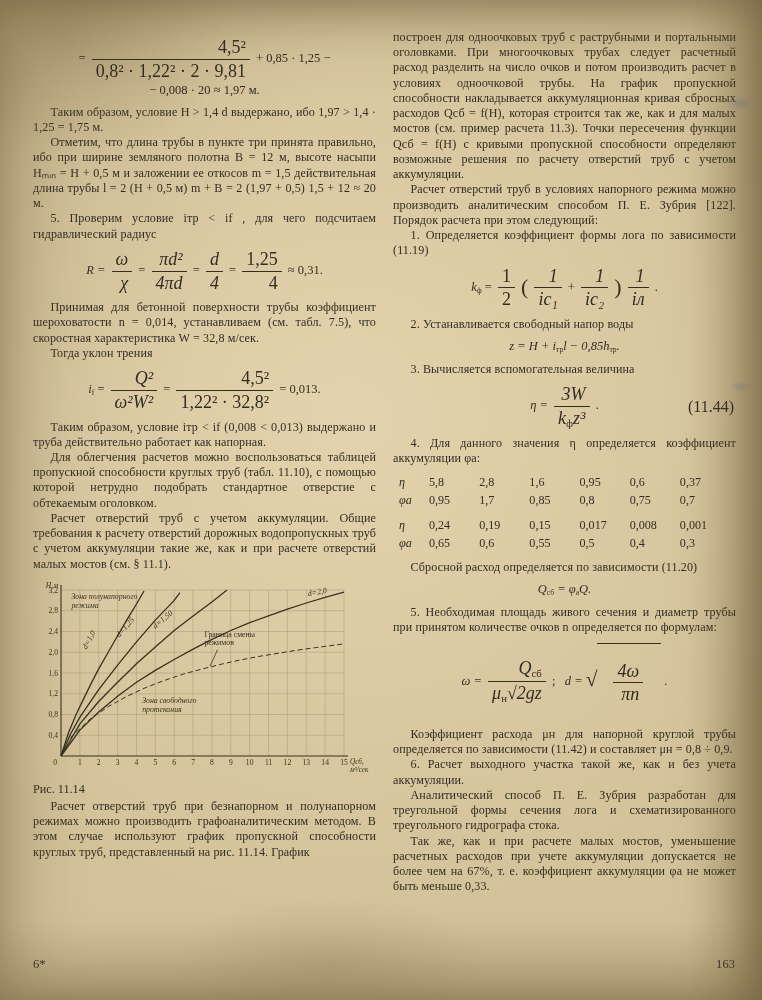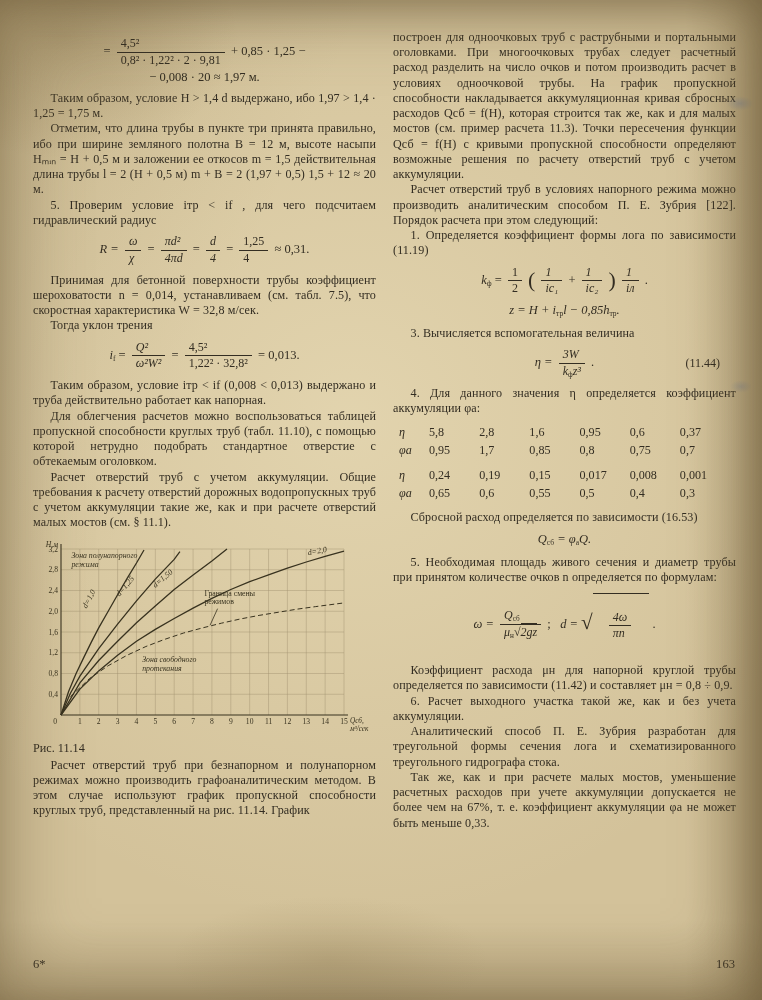--- a/index.html
+++ b/index.html
@@ -22,27 +22,27 @@
   #smudge-1{right:8px;top:96px;width:28px;height:15px;background:radial-gradient(ellipse, rgba(90,115,170,0.30), rgba(0,0,0,0) 70%)}
   #smudge-2{right:10px;top:380px;width:22px;height:13px;background:radial-gradient(ellipse, rgba(90,115,170,0.25), rgba(0,0,0,0) 70%)}
   .columns{display:flex;gap:17px;padding:30px 26px 0 33px}
   .col{width:343px}
   .para{margin:0;text-align:justify;text-indent:1.45em;font-size:12.1px;line-height:1.26;letter-spacing:.1px;hyphens:auto}
   .para.noindent{text-indent:0}
   b.lead{font-weight:normal}
   .formula{text-align:center;margin:7px 0;font-size:12.5px;line-height:1.15;position:relative;white-space:nowrap}
   .formula .it,.formula.it{font-style:italic}
   .fline{margin:2px 0}
-  .frac{display:inline-block;vertical-align:middle;text-align:left;margin:0 3px;font-size:12px;line-height:1.15}
+  .frac{display:inline-block;vertical-align:middle;text-align:right;margin:0 3px;font-size:18px;line-height:1.15}
   .frac .num{display:block;padding:0 4px 1px;border-bottom:1px solid #332d22}
   .frac .den{display:block;padding:1px 4px 0}
   .frac.vit .num,.frac.vit .den{font-style:italic}
   sub{font-size:.6em;vertical-align:-.28em;font-style:normal}
   .paren{font-size:175%;vertical-align:middle;line-height:0;position:relative;top:-1px}
-  .eqnum{position:absolute;right:16px;top:50%;transform:translateY(-50%);font-size:12px;font-style:normal}
+  .eqnum{position:absolute;right:2px;top:50%;transform:translateY(-50%);font-size:16px;font-style:normal}
   .sqrt{display:inline-flex;vertical-align:middle}
   .rad{font-size:170%;line-height:1;align-self:center;transform:translateY(-2px)}
   .radbody{border-top:1px solid #332d22;display:inline-block;padding:2px 3px 0 1px}
   .ovl{border-top:1px solid #332d22;padding-top:1px}
   .figure{margin:6px 0 2px}
   .figcap{text-align:left;font-size:12.2px;margin-top:4px}
   svg{display:block;margin:0 auto}
   .eta-table{margin:6px 6px 8px;}
   .eta-table .tr{display:flex;font-size:12.1px;line-height:1.5}
   .eta-table .td{flex:1;text-align:left}
@@ -201,20 +201,21 @@
         <span class="frac"><span class="num">1</span><span class="den">2</span></span>
         <span class="paren">(</span>
         <span class="frac vit"><span class="num">1</span><span class="den">iс₁</span></span>
         <span>+</span>
         <span class="frac vit"><span class="num">1</span><span class="den">iс₂</span></span>
         <span class="paren">)</span>
         <span class="frac vit"><span class="num">1</span><span class="den">iл</span></span>
         <span>.</span>
       </div>
 
+      <p class="para">2. Устанавливается свободный напор воды</p>
 
       <div class="formula it">
         <span>z = H + i</span><sub>тр</sub><span>l − 0,85h</span><sub>тр</sub><span>.</span>
       </div>
 
       <p class="para">3. Вычисляется вспомогательная величина</p>
 
       <div class="formula">
         <span class="it">η =</span>
         <span class="frac vit"><span class="num">3W</span><span class="den"><span>k</span><sub>ф</sub><span>z³</span></span></span>
@@ -256,21 +257,21 @@
             <span class="td lbl">φа</span>
             <span class="td">0,65</span>
             <span class="td">0,6</span>
             <span class="td">0,55</span>
             <span class="td">0,5</span>
             <span class="td">0,4</span>
             <span class="td">0,3</span>
           </div>
         </div>
 
-      <p class="para">Сбросной расход определяется по зависимости (16.53)</p>
+      <p class="para">Сбросной расход определяется по зависимости (11.20)</p>
 
       <div class="formula it">
         <span>Q</span><sub>сб</sub><span> = φ</span><sub>а</sub><span>Q.</span>
       </div>
 
       <p class="para">5. Необходимая площадь живого сечения и диаметр трубы при принятом количестве очков n определяется по формулам:</p>
 
       <div class="formula">
         <span class="it">ω =</span>
         <span class="frac vit">

